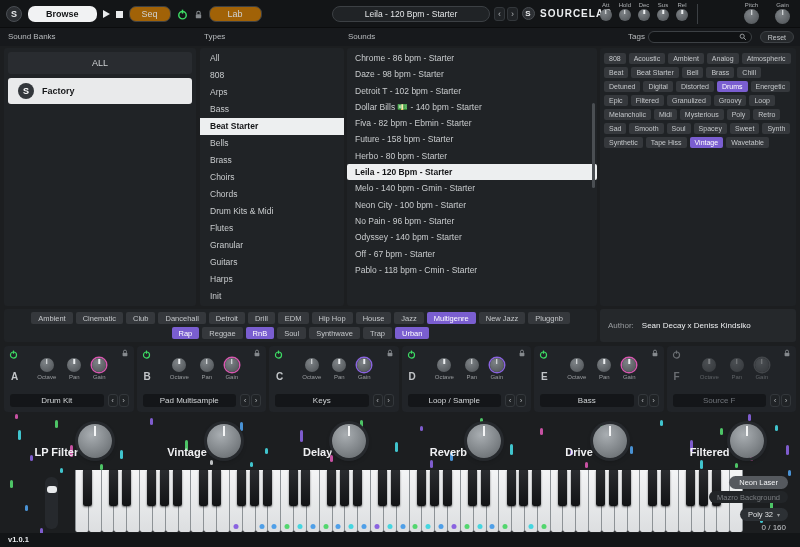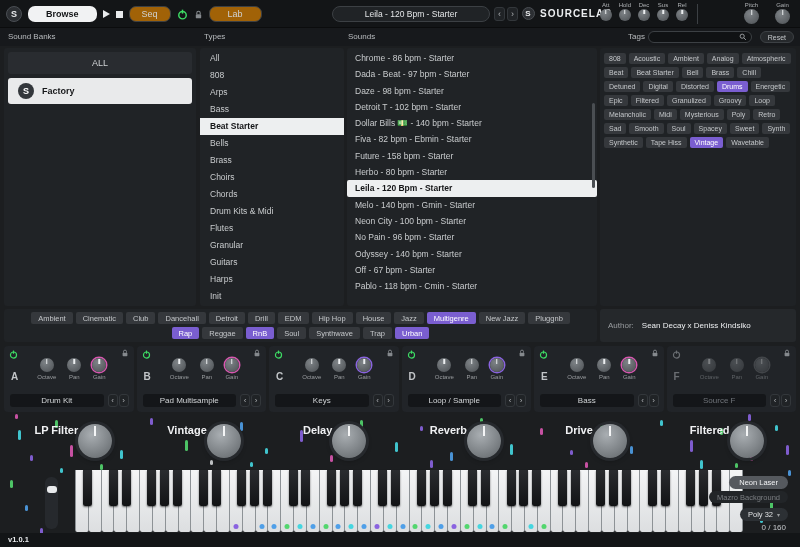--- a/index.html
+++ b/index.html
@@ -79,21 +79,21 @@
 .sqbtn.s2{width:10px;height:13px;font-size:8px}
 .strip.off .ch-letter{color:#6a6e72}
 .strip.off .knob{opacity:.45}
 .strip.off .ch-klab{color:#5e6266}
 .strip.off .ch-name{color:#70747a}
 
 
 .particles{position:absolute;top:408px;left:0;right:0;height:130px;z-index:0;overflow:hidden;pointer-events:none}
 .particle{position:absolute;width:3px;border-radius:1.5px;opacity:.9}
 .fxband{position:absolute;top:412px;left:0;right:0;height:58px;z-index:1;display:flex;align-items:center;padding:0 8px}
-.fx-unit{flex:1;display:flex;align-items:flex-start;justify-content:center;}
+.fx-unit{flex:1;display:flex;align-items:flex-end;justify-content:center;}
 .fx-label{font-size:11px;font-weight:bold;color:#f0f1f3}
 .fx-knob{width:34px;height:34px;border-radius:50%;background:radial-gradient(circle at 40% 32%,#a9aeb2,#5f6468);box-shadow:0 0 0 3px #26292d,0 2px 5px rgba(0,0,0,.5);position:relative;cursor:pointer}
 .fx-knob::after{content:"";position:absolute;left:50%;top:6%;width:2px;height:30%;background:#f4f5f6;transform:translateX(-50%)}
 
 
 .kb{position:absolute;left:75px;top:470px;width:668px;height:62px;display:flex;z-index:2;background:#101113}
 .wkey{flex:1;position:relative;background:linear-gradient(#f4f5f6,#dcdee0);border-right:1px solid #8d9296;border-radius:0 0 2px 2px;cursor:pointer}
 .wkey:first-child{border-left:1px solid #8d9296}
 .bkey{position:absolute;right:-4.5px;top:0;width:9px;height:36px;background:linear-gradient(#2a2c2f,#121315);z-index:3;border-radius:0 0 2px 2px;box-shadow:0 1px 2px rgba(0,0,0,.6);cursor:pointer}
 .kmarker{position:absolute;bottom:3px;left:50%;transform:translateX(-50%);width:5px;height:5px;border-radius:50%;z-index:4}
@@ -221,21 +221,20 @@
       <div class="type-item">Drum Kits &amp; Midi</div>
       <div class="type-item">Flutes</div>
       <div class="type-item">Granular</div>
       <div class="type-item">Guitars</div>
       <div class="type-item">Harps</div>
       <div class="type-item">Init</div>
     </div>
   <div class="col sounds" id="sounds-list">
     <div class="vscroll"></div>
   <div class="sound-item">Chrome - 86 bpm - Starter</div>
-      <div class="sound-item">Dada - Beat - 97 bpm - Starter</div>
       <div class="sound-item">Daze - 98 bpm - Starter</div>
       <div class="sound-item">Detroit T - 102 bpm - Starter</div>
       <div class="sound-item">Dollar Bills 💵 - 140 bpm - Starter</div>
       <div class="sound-item">Fiva - 82 bpm - Ebmin - Starter</div>
       <div class="sound-item">Future - 158 bpm - Starter</div>
       <div class="sound-item">Herbo - 80 bpm - Starter</div>
       <div class="sound-item sel">Leila - 120 Bpm - Starter</div>
       <div class="sound-item">Melo - 140 bpm - Gmin - Starter</div>
       <div class="sound-item">Neon City - 100 bpm - Starter</div>
       <div class="sound-item">No Pain - 96 bpm - Starter</div>

